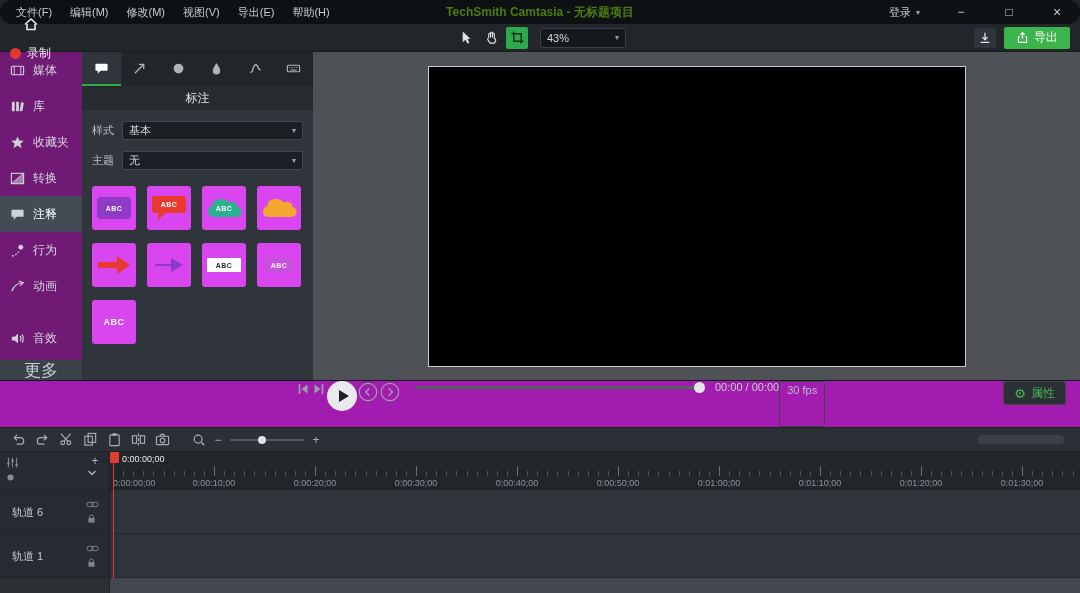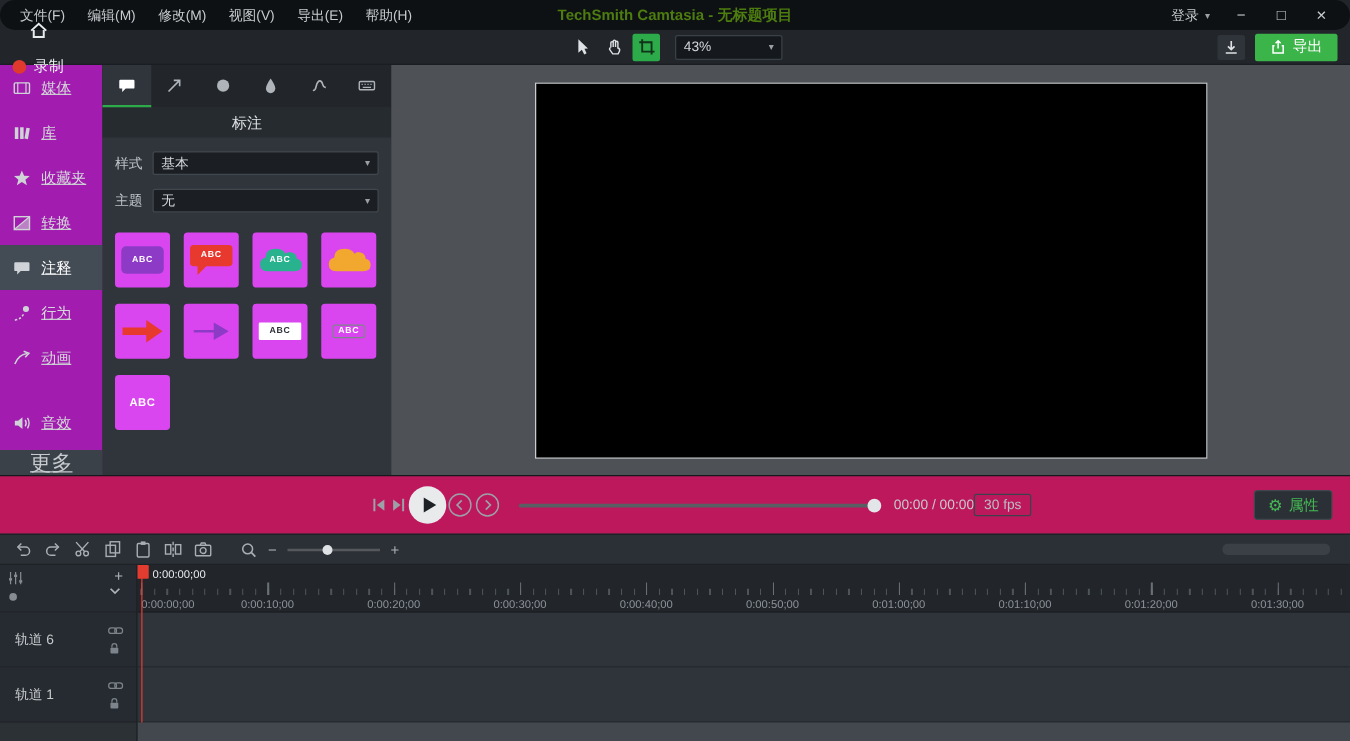--- a/index.html
+++ b/index.html
@@ -6,21 +6,21 @@
   html,body { background:#000; }
   .app { position:relative; width:1080px; height:593px; background:#22262a; overflow:hidden;
          font-family:"Liberation Sans","DejaVu Sans",sans-serif; color:#c7cbcf; user-select:none; }
   svg { display:block; }
 
   
   .menubar { position:relative; height:24px; background:#0e1114; display:flex; align-items:center; padding:0 8px;border-radius:12px; }
   .menus { display:flex; gap:2px; z-index:2; }
   .menu-item { font-size:11px; padding:3px 8px; color:#c7cbcf; cursor:default; }
   .mb-title { position:absolute; left:0; right:0; text-align:center; font-size:12px; color:#4d7c0f;font-weight:bold; }
-  .mb-right { margin-left:auto; display:flex; align-items:center; gap:2px; z-index:2; }
+  .mb-right { margin-left:auto; display:flex; align-items:center; gap:18px; z-index:2; }
   .login { font-size:11px; padding:2px 8px; display:flex; gap:5px; align-items:center; }
   .caret { font-size:8px; color:#9aa0a6; }
   .win-btn { width:30px; text-align:center; font-size:12px; color:#c7cbcf; padding:2px 0; }
   .win-btn.close { font-size:14px; }
 
   
   .toolbar { position:relative; height:28px; background:#22262b; display:flex; align-items:center; padding:0 10px; border-bottom:1px solid #1a1d21; }
   .tb-left { display:flex; align-items:center; gap:10px; color:#e8eaec;flex-direction:column; }
   .home-btn { width:22px; height:22px; display:flex; align-items:center; justify-content:center; }
   .record-btn { display:flex; align-items:center; gap:6px; font-size:12px; color:#eceef0; }
@@ -32,21 +32,21 @@
                  display:flex; align-items:center; font-size:11px; color:#d4d7da; padding:0 6px; }
   .zoom-select .caret { margin-left:auto; }
   .tb-right { margin-left:auto; display:flex; align-items:center; gap:8px; }
   .dl-btn { width:22px; height:20px; background:#2f343a; border-radius:2px; display:flex; align-items:center; justify-content:center; color:#dfe2e4; }
   .export-btn { height:22px; background:#3bb54a; border-radius:2px; display:flex; align-items:center; gap:5px;
                 color:#fff; font-size:12px; padding:0 12px; }
 
   
   .main { display:flex; height:328px; }
 
-  .sidebar { width:82px; background:#a21caf; display:flex; flex-direction:column;text-decoration:underline; }
+  .sidebar { width:82px; background:#701a75; display:flex; flex-direction:column; }
   .sb-item { height:36px; display:flex; align-items:center; gap:7px; padding-left:10px; font-size:12px; color:#d4d7da; }
   .sb-item .sb-icon { color:#cfd3d7; width:16px; display:flex; }
   .sb-item.selected { background:#434b54; color:#fff; }
   .sb-item.gap { margin-top:16px; }
   .sb-more { margin-top:auto; height:20px; background:#3a4148; display:flex; align-items:center; justify-content:center; font-size:17px; color:#c7cbcf; }
 
   .panel { width:231px; background:#30353b; display:flex; flex-direction:column; }
   .tabs { height:34px; background:#22262b; display:flex; }
   .tab { flex:1; display:flex; align-items:center; justify-content:center; color:#aeb4ba; border-bottom:2px solid transparent; }
   .tab.selected { background:#30353b; color:#fff; border-bottom-color:#2daa49; }
@@ -64,21 +64,21 @@
   .tlabel.up { top:40%; }
   .tlabel.dark { color:#2c3036; }
   .tlabel.key { top:50%; }
   .tlabel.key i { font-style:normal; border:1px solid #7d848b; border-radius:2px; padding:1px 4px; }
   .tlabel.big { font-size:9px; }
 
   .canvas { flex:1; background:#4e5256; }
   .stage { width:538px; height:301px; margin:14px auto 0; background:#000; border:1px solid #c9cdd1; }
 
   
-  .playback { height:47px; background:#be185d; border-top:1px solid #16191c; display:flex; align-items:center; padding:0 14px 0 295px; gap:0; }
+  .playback { height:47px; background:#a21caf; border-top:1px solid #16191c; display:flex; padding:0 14px 0 295px; gap:0; }
   .pb-icon { color:#9ba1a7; display:flex; }
   .play-btn { width:30px; height:30px; border-radius:50%; background:#e8eaec; display:flex; align-items:center; justify-content:center; }
   .play-tri { width:0; height:0; border-left:10px solid #1d2125; border-top:6px solid transparent; border-bottom:6px solid transparent; margin-left:3px; }
   .scrubber { position:relative; width:290px; height:12px; margin-left:14px; }
   .scrub-track { position:absolute; top:5px; left:0; right:0; height:3px; background:#595e63; border-radius:2px; }
   .scrub-handle { position:absolute; top:1px; left:calc(100% - 11px); width:11px; height:11px; border-radius:50%; background:#e3e6e8; }
   .pb-time { font-size:11px; color:#c6cacd; margin-left:10px; white-space:nowrap; }
   .pb-fps { font-size:11px; color:#b9bec3; border:1px solid #3c4249; border-radius:2px; padding:2px 7px; white-space:nowrap; }
   .props-btn { margin-left:auto; height:24px; background:#2b3036; border:1px solid #40464d; border-radius:3px;
                display:flex; align-items:center; gap:5px; padding:0 10px; color:#45b854; font-size:12px; }

